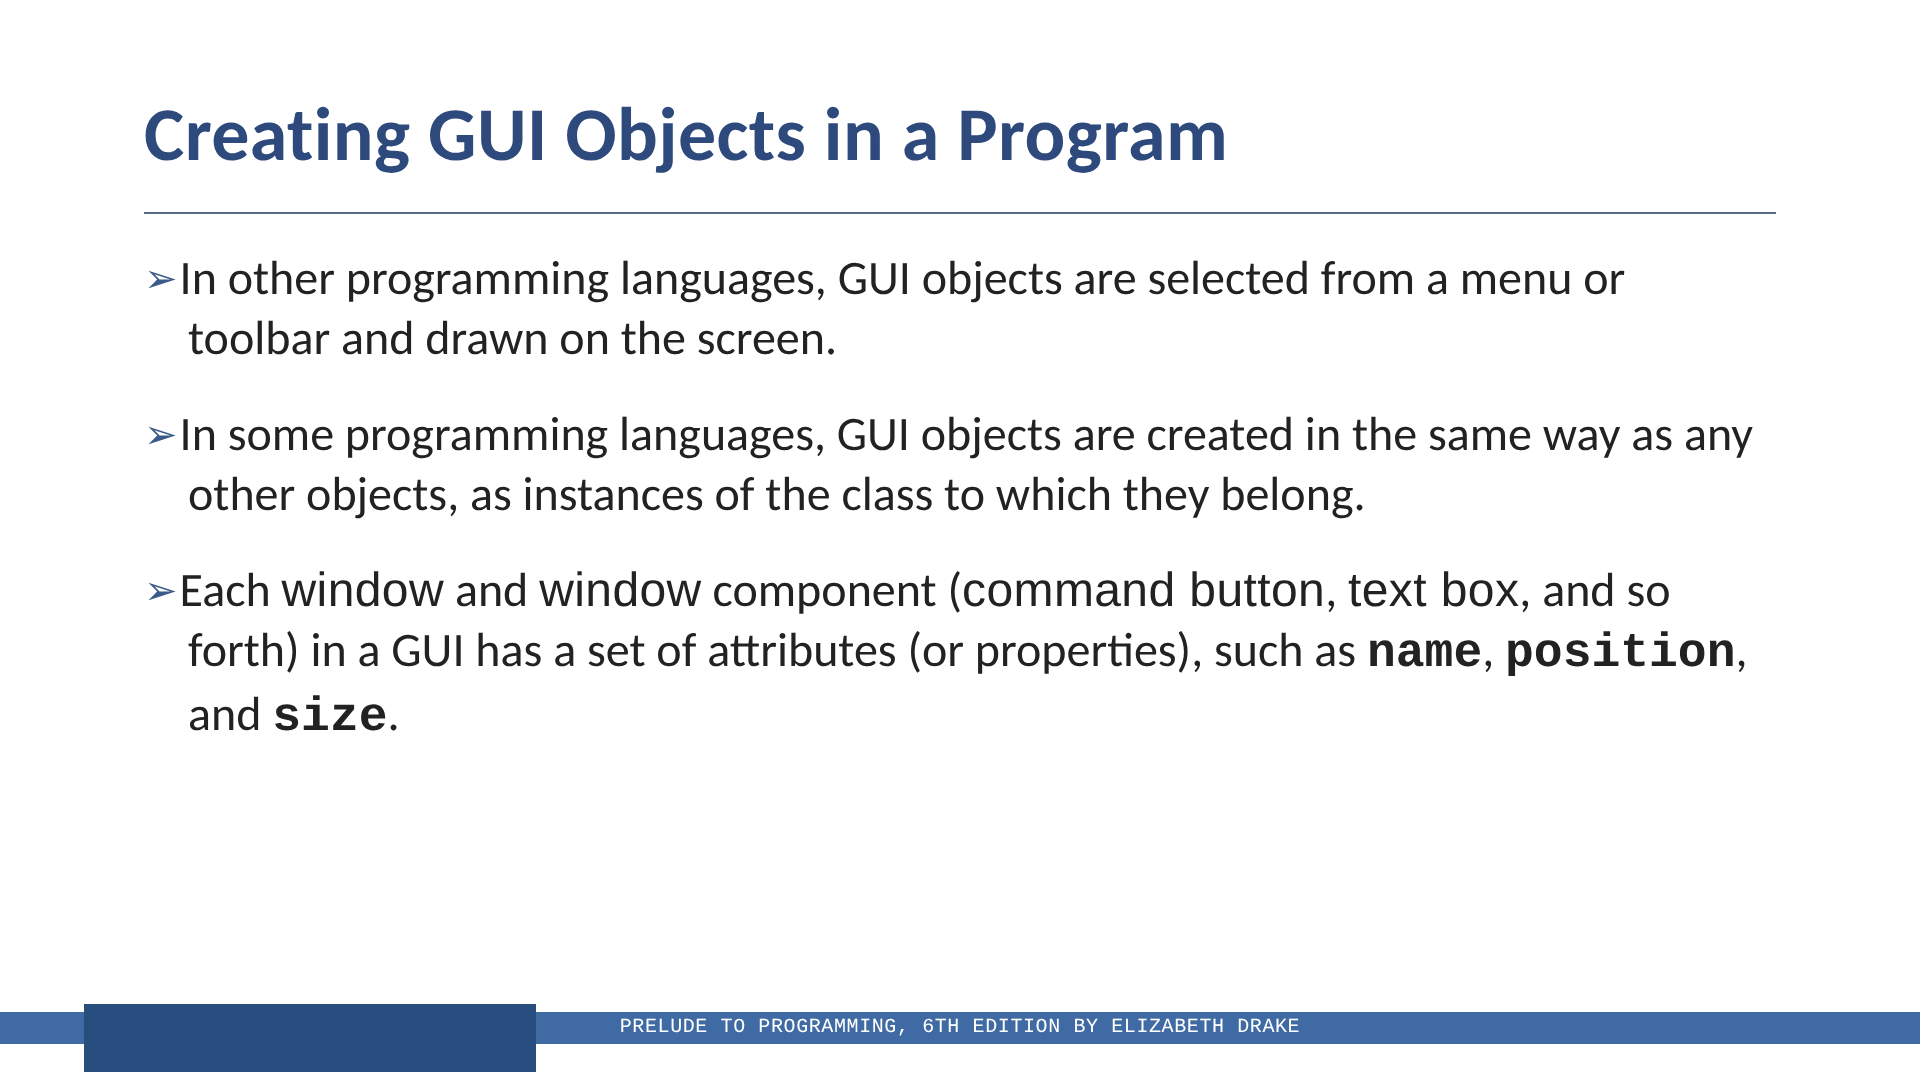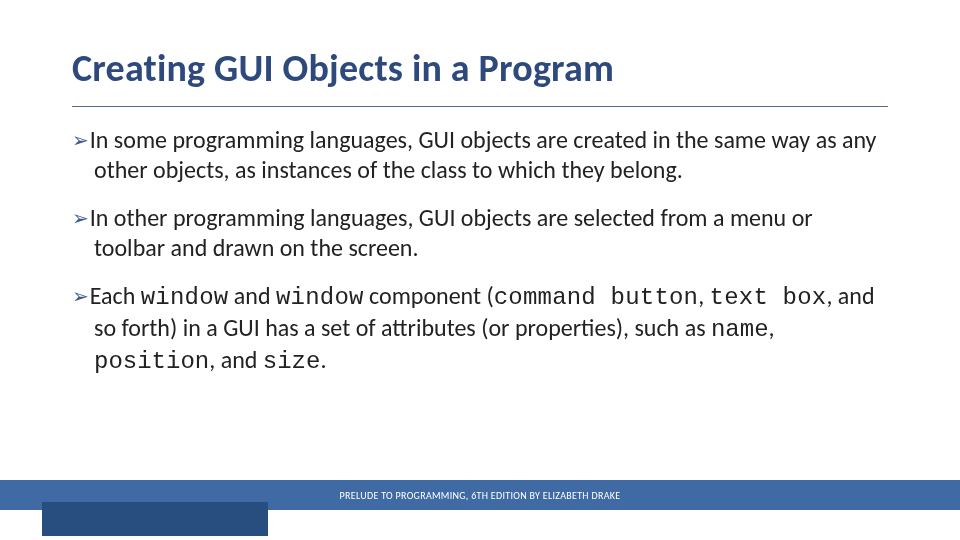--- a/index.html
+++ b/index.html
@@ -37,37 +37,38 @@
   }
   .bullet {
     color: #385b88;
     font-family: Arial, "Segoe UI Symbol", sans-serif;
     font-size: 20px;
     position: relative;
     top: -1px;
     margin-right: 1px;
   }
   .mono {
-    font-family: Liberation Mono, monospace;
+    font-family: Liberation Sans, sans-serif;
     letter-spacing: 0.2px;
   }
   .strong-mono {
     font-family: "Courier New", Courier, monospace;
-    font-weight: 400;
+    font-weight: 700;
   }
   .footer-bar {
     position: absolute;
     left: 0;
-    bottom: 30px;
+    bottom: 18px;
     width: 100%;
-    height: 30px;
+    height: 16px;
     background: #3f6aa3;
     display: flex;
     align-items: center;
     justify-content: center;
+    font-family: Liberation Mono, monospace;
   }
   .footer-accent {
     position: absolute;
     left: 42px;
     bottom: 4px;
     width: 226px;
     height: 34px;
     background: #274e7f;
     z-index: 2;
   }
@@ -81,22 +82,22 @@
 </style>
 </head>
 <body>
 
 <div class="slide">
 
   <h1 class="title">Creating GUI Objects in a Program</h1>
   <hr class="title-rule">
 
   <div class="content" id="content">
+      <div class="item"><span class="bullet">➢</span><span>In other programming languages, GUI objects are selected from a menu or toolbar and drawn on the screen.</span></div>
       <div class="item"><span class="bullet">➢</span><span>In some programming languages, GUI objects are created in the same way as any other objects, as instances of the class to which they belong.</span></div>
-      <div class="item"><span class="bullet">➢</span><span>In other programming languages, GUI objects are selected from a menu or toolbar and drawn on the screen.</span></div>
       <div class="item"><span class="bullet">➢</span><span>Each </span><span class="mono">window</span><span> and </span><span class="mono">window</span><span> component (</span><span class="mono">command button</span><span>, </span><span class="mono">text box</span><span>, and so forth) in a GUI has a set of attributes (or properties), such as </span><span class="strong-mono">name</span><span>, </span><span class="strong-mono">position</span><span>, and </span><span class="strong-mono">size</span><span>.</span></div>
     </div>
 
   <div class="footer-accent"></div>
   <div class="footer-bar">
     <span class="footer-text">PRELUDE TO PROGRAMMING, 6TH EDITION BY ELIZABETH DRAKE</span>
   </div>
 
 </div>
 

